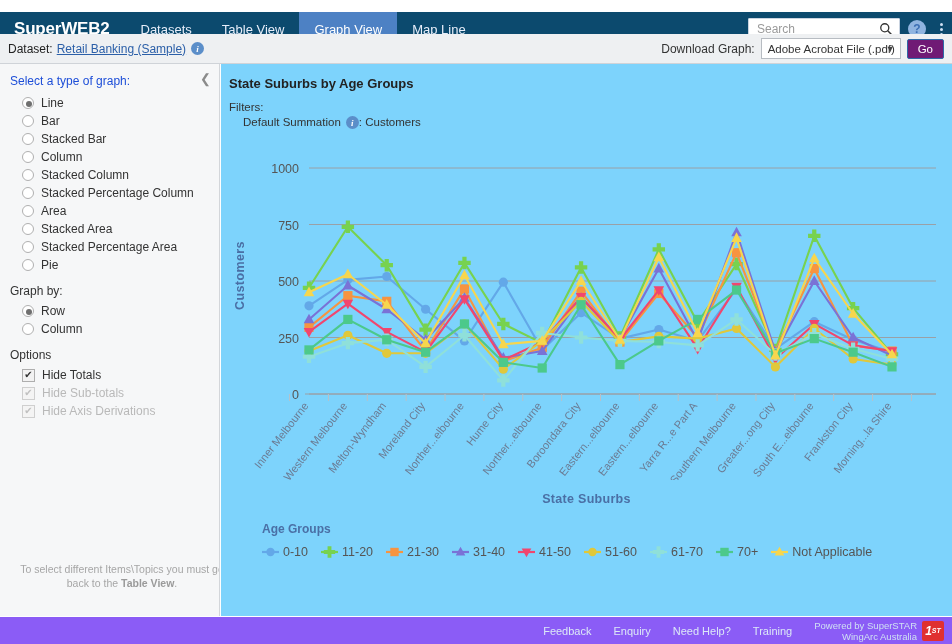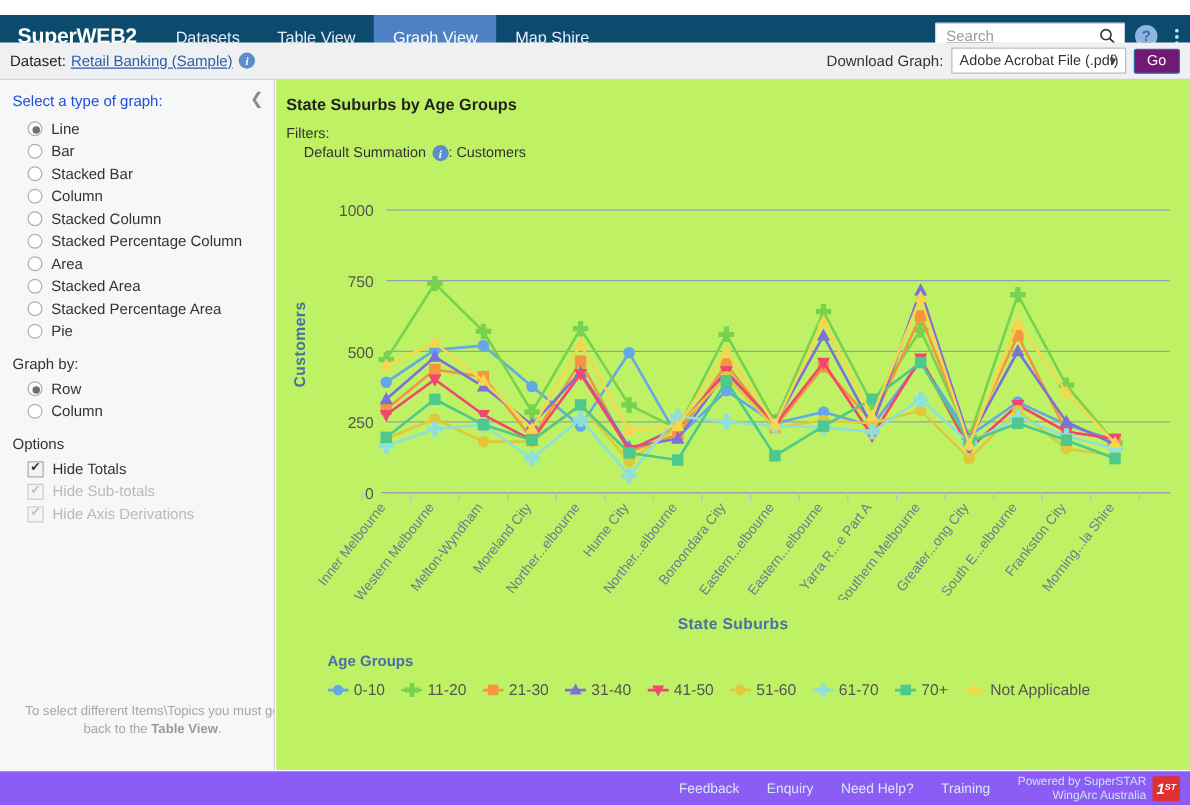--- a/index.html
+++ b/index.html
@@ -112,21 +112,21 @@
   .lp-section { font-size:12px; color:#333; padding:10px 0 4px 10px; }
   .lp-footer {
     position:absolute; bottom:26px; left:0; width:244px; text-align:center;
     font-size:10.5px; color:#a6a6a6; line-height:14px; padding:0 12px;
   }
   .lp-footer b { color:#9a9a9a; }
 
   
   .main {
     position:absolute; left:221px; top:64px; width:731px; height:552px;
-    background:#bef264; overflow:hidden;
+    background:#7dd3fc; overflow:hidden;
   }
   .chart-title { font-size:13px; font-weight:bold; color:#222; padding:12px 0 0 8px; }
   .filters-lbl { font-size:11.5px; color:#333; padding:10px 0 0 8px; }
   .filters-val { font-size:11.5px; color:#333; padding:3px 0 0 22px; }
 
   .plot { position:absolute; left:0; top:86px; width:731px; height:330px; }
   .ylabel {
     position:absolute; left:12px; top:160px;
     transform:rotate(-90deg); transform-origin:0 0;
     font-size:12.5px; font-weight:bold; color:#4a6fa5;
@@ -172,21 +172,21 @@
     <div class="navtab">
       <span>Datasets</span>
     </div>
     <div class="navtab">
       <span>Table View</span>
     </div>
     <div class="navtab active">
       <span>Graph View</span>
     </div>
     <div class="navtab">
-      <span>Map Shire</span>
+      <span>Map Line</span>
     </div>
 
     <div class="topright">
       <div class="searchbox">
         <input type="text" placeholder="Search" style="">
         <svg class="mag" viewBox="0 0 16 16">
           <circle cx="6.6" cy="6.6" r="4.6" fill="none" stroke="#333" stroke-width="1.5"></circle>
           <line x1="10" y1="10" x2="14.5" y2="14.5" stroke="#333" stroke-width="1.7"></line>
         </svg>
       </div>

